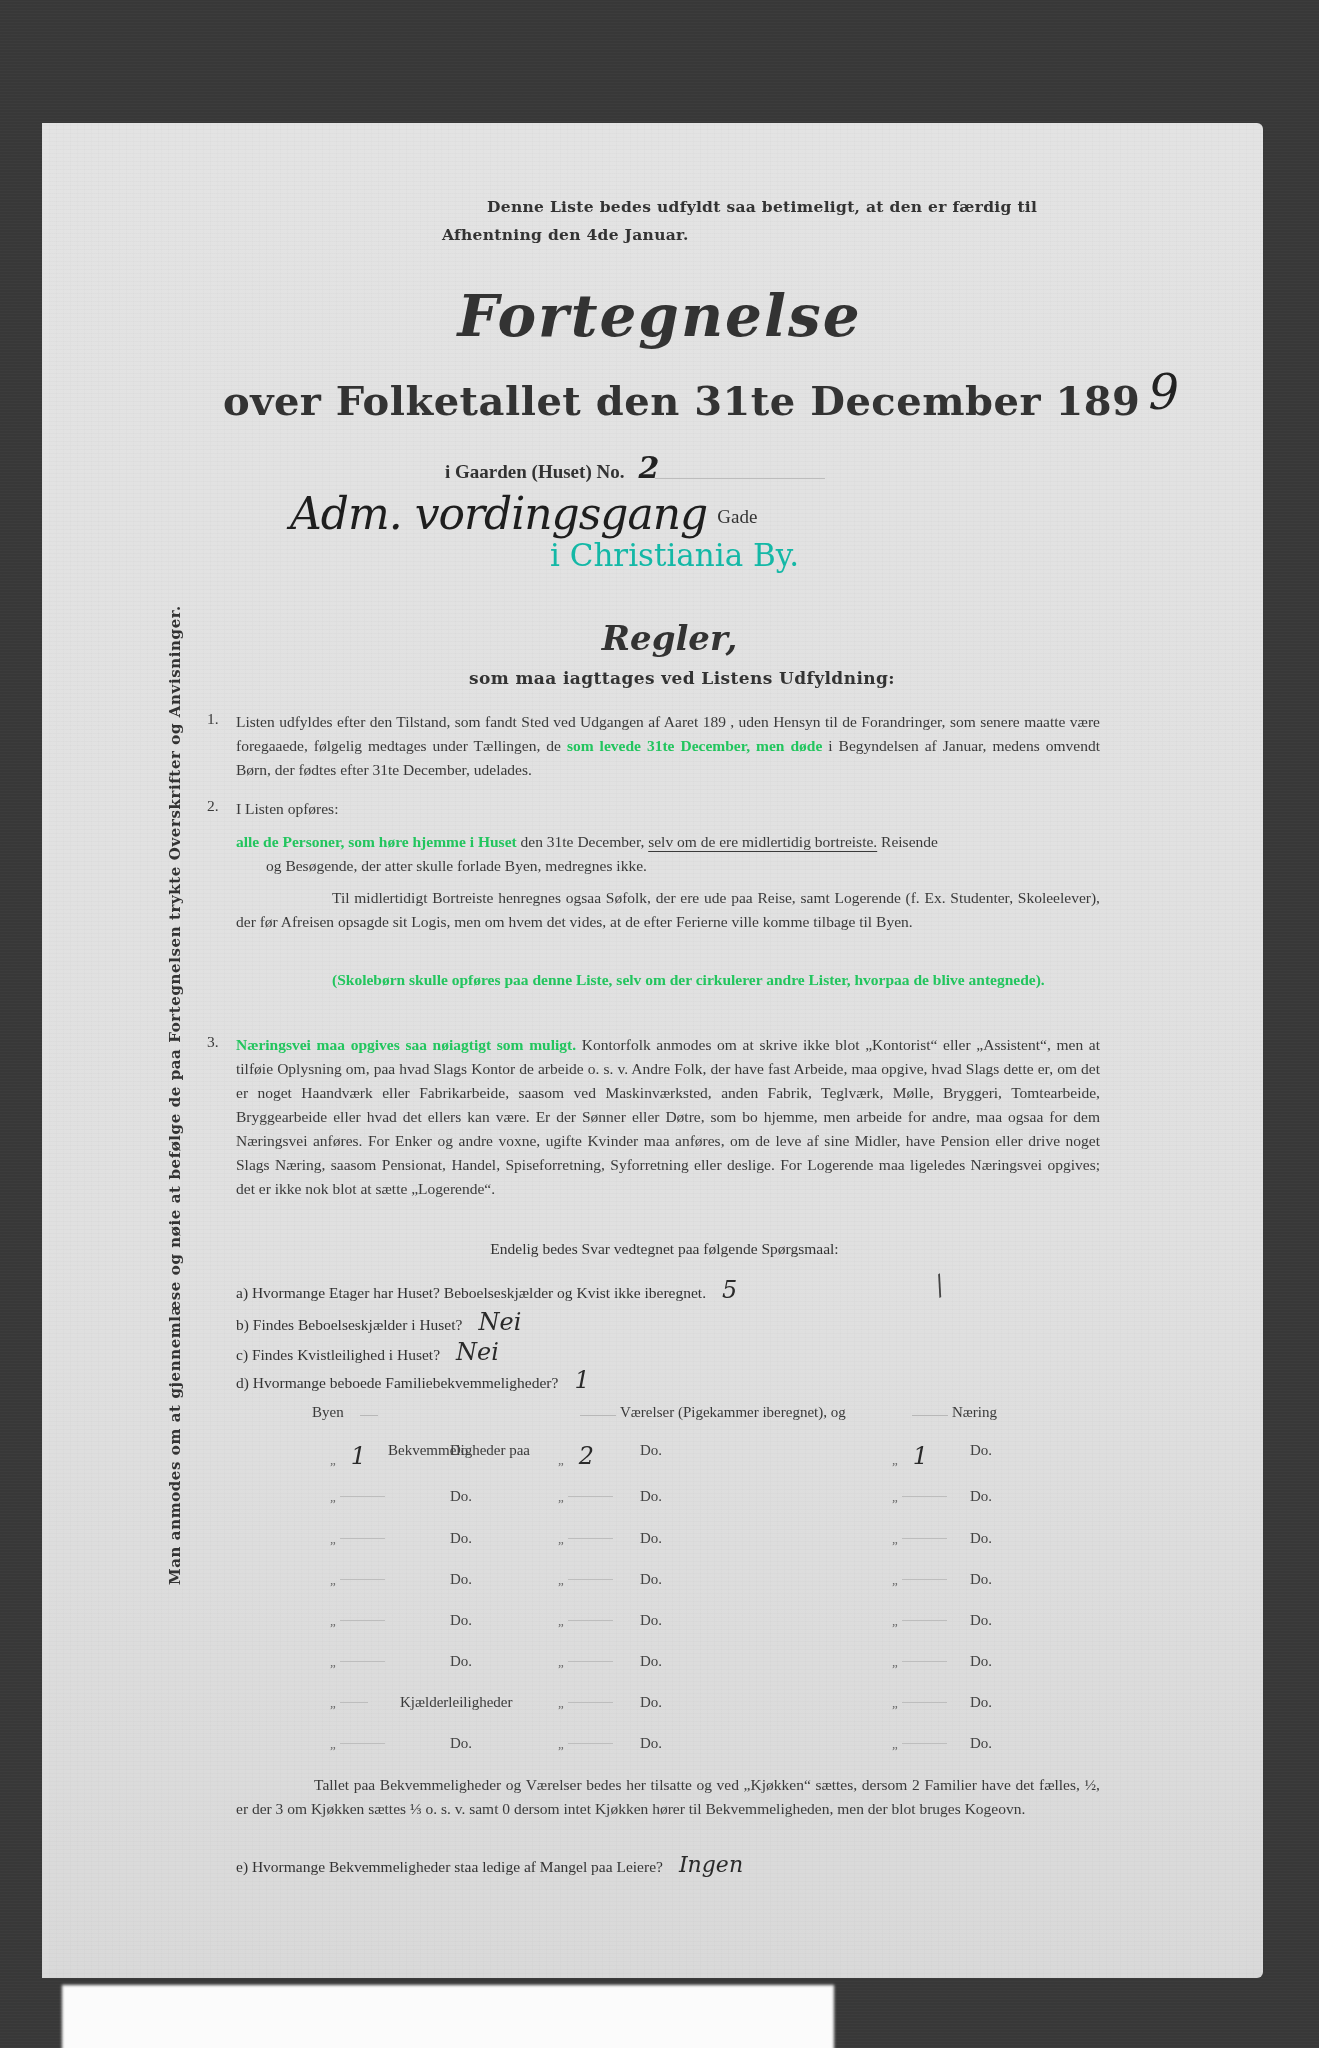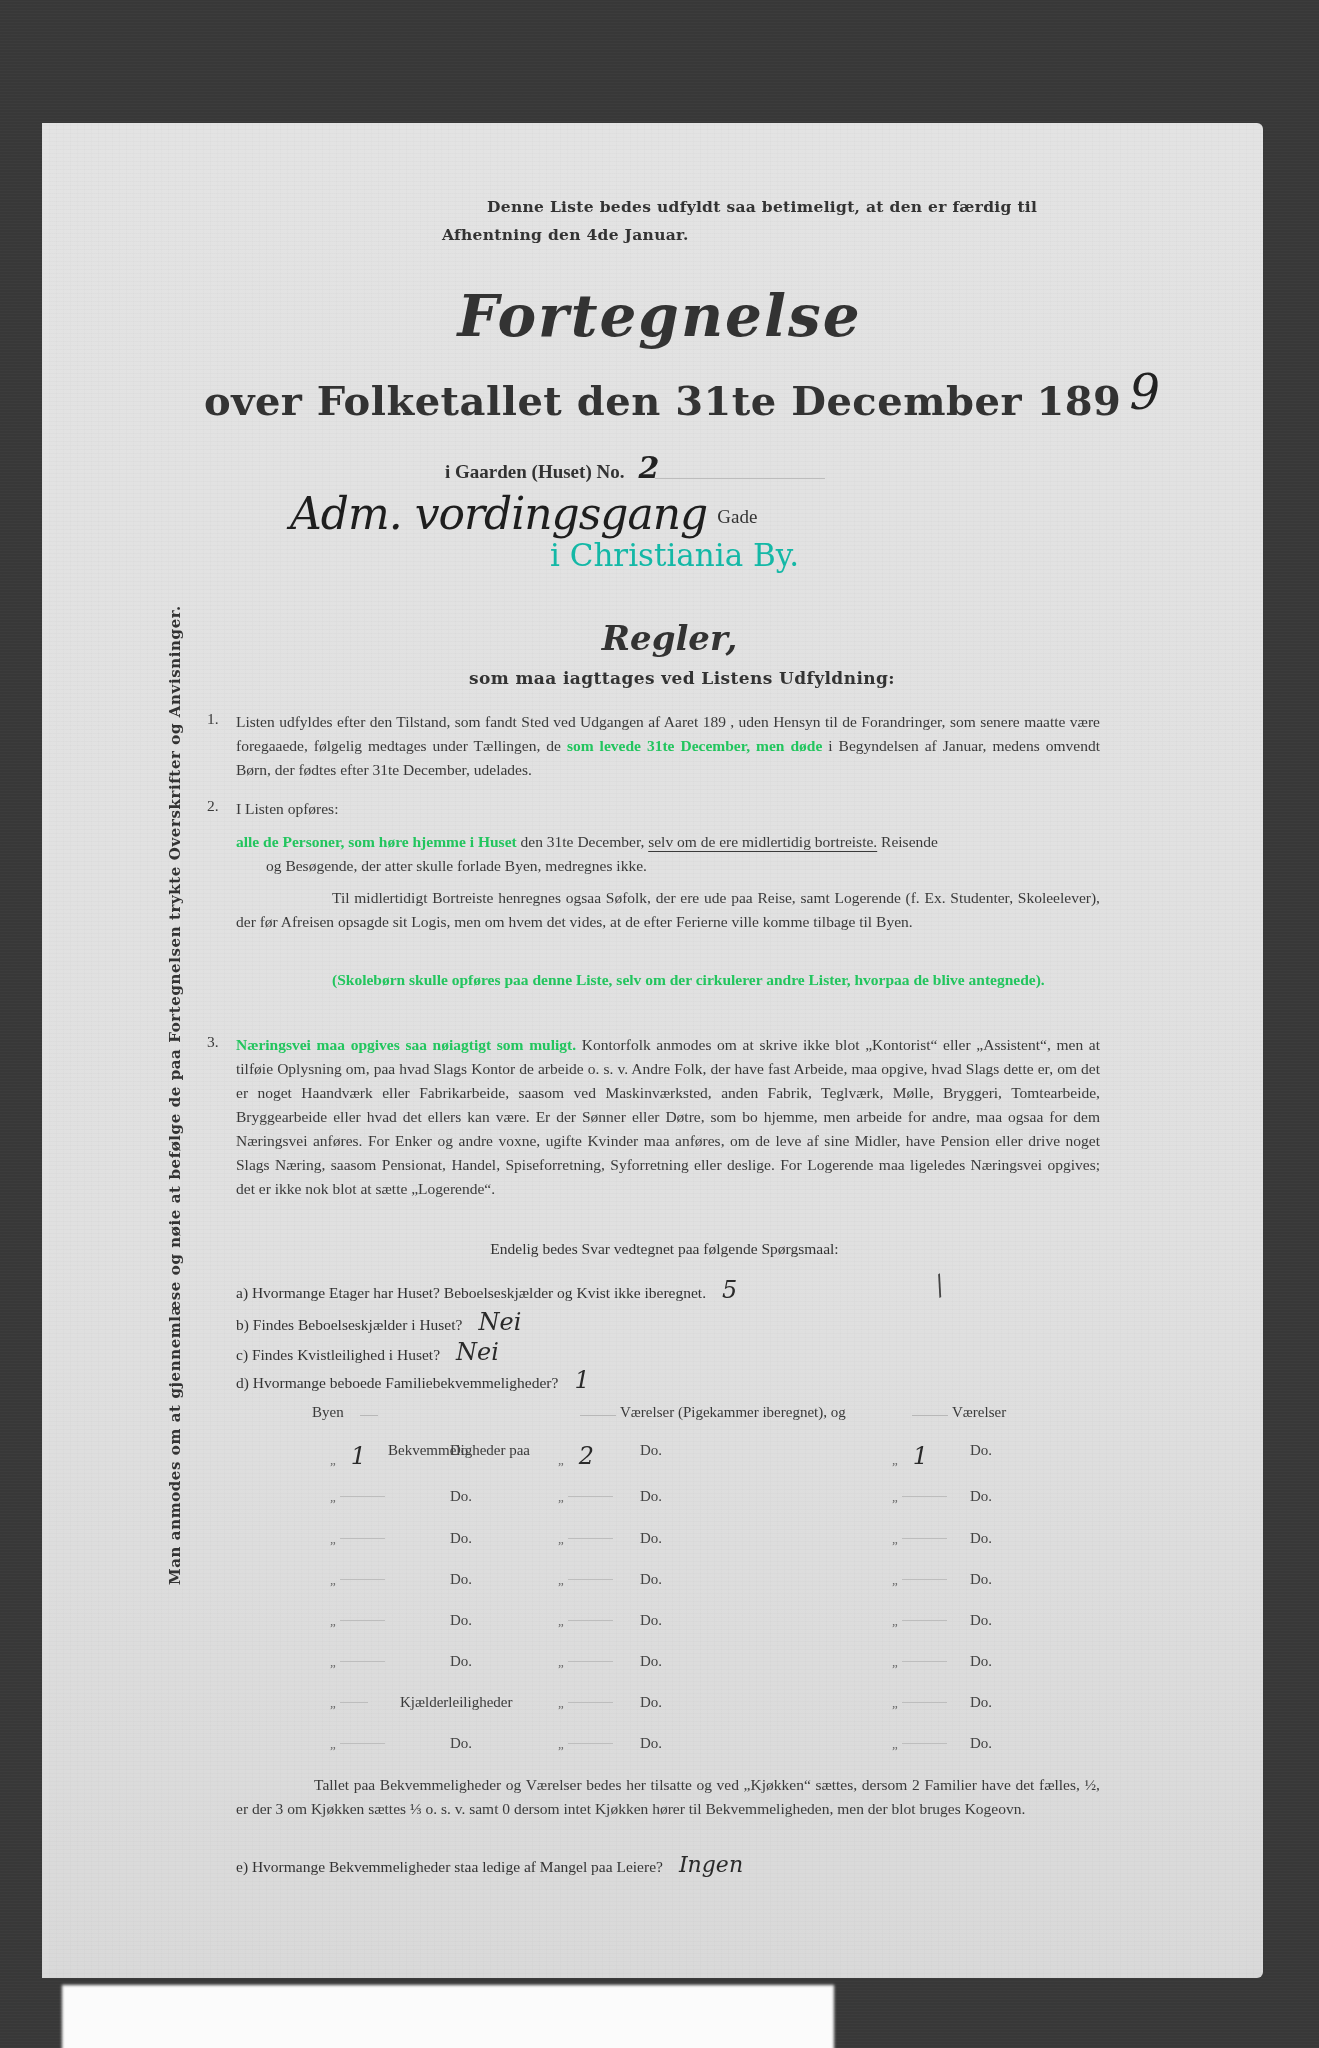--- a/index.html
+++ b/index.html
@@ -49,21 +49,21 @@
       left: 0; width: 1319px; top: 282px;
       text-align: center;
       font-family: "DejaVu Serif", serif;
       font-size: 58px;
       font-weight: bold;
       font-style: italic;
       letter-spacing: 2px;
       color: #333;
     }
     .subtitle {
-      left: 204px; top: 370px; width: 900px;
+      left: 223px; top: 370px; width: 900px;
       font-family: "DejaVu Serif", serif;
       font-size: 40px;
       font-weight: bold;
       color: #333;
       letter-spacing: 0.5px;
       white-space: nowrap;
     }
     .year-hand {
       font-family: "DejaVu Serif", serif;
       font-style: italic;
@@ -275,21 +275,21 @@
   <span>d) Hvormange beboede Familiebekvemmeligheder?</span><span class="hand">1</span>
 </div>
 
 <div class="abs table-head">
   <span style="left:0;">Byen</span>
   <div class="th-rule" style="left:48px; width:18px;"></div>
   <span style="left:76px;margin-top:38px;">Bekvemmeligheder paa</span>
   <div class="th-rule" style="left:268px; width:36px;"></div>
   <span style="left:308px;">Værelser (Pigekammer iberegnet), og</span>
   <div class="th-rule" style="left:600px; width:36px;"></div>
-  <span style="left:640px;">Værelser</span>
+  <span style="left:640px;">Næring</span>
 </div>
 
 <div class="drow" style="top:1442px;">
   <span class="cell c1"><span class="mark">„</span><span class="hand">1</span></span>
   <span class="cell c1do">Do.</span>
   <span class="cell c2"><span class="mark">„</span><span class="hand">2</span></span>
   <span class="cell c2do">Do.</span>
   <span class="cell c3"><span class="mark">„</span><span class="hand">1</span></span>
   <span class="cell c3do">Do.</span>
 </div>

